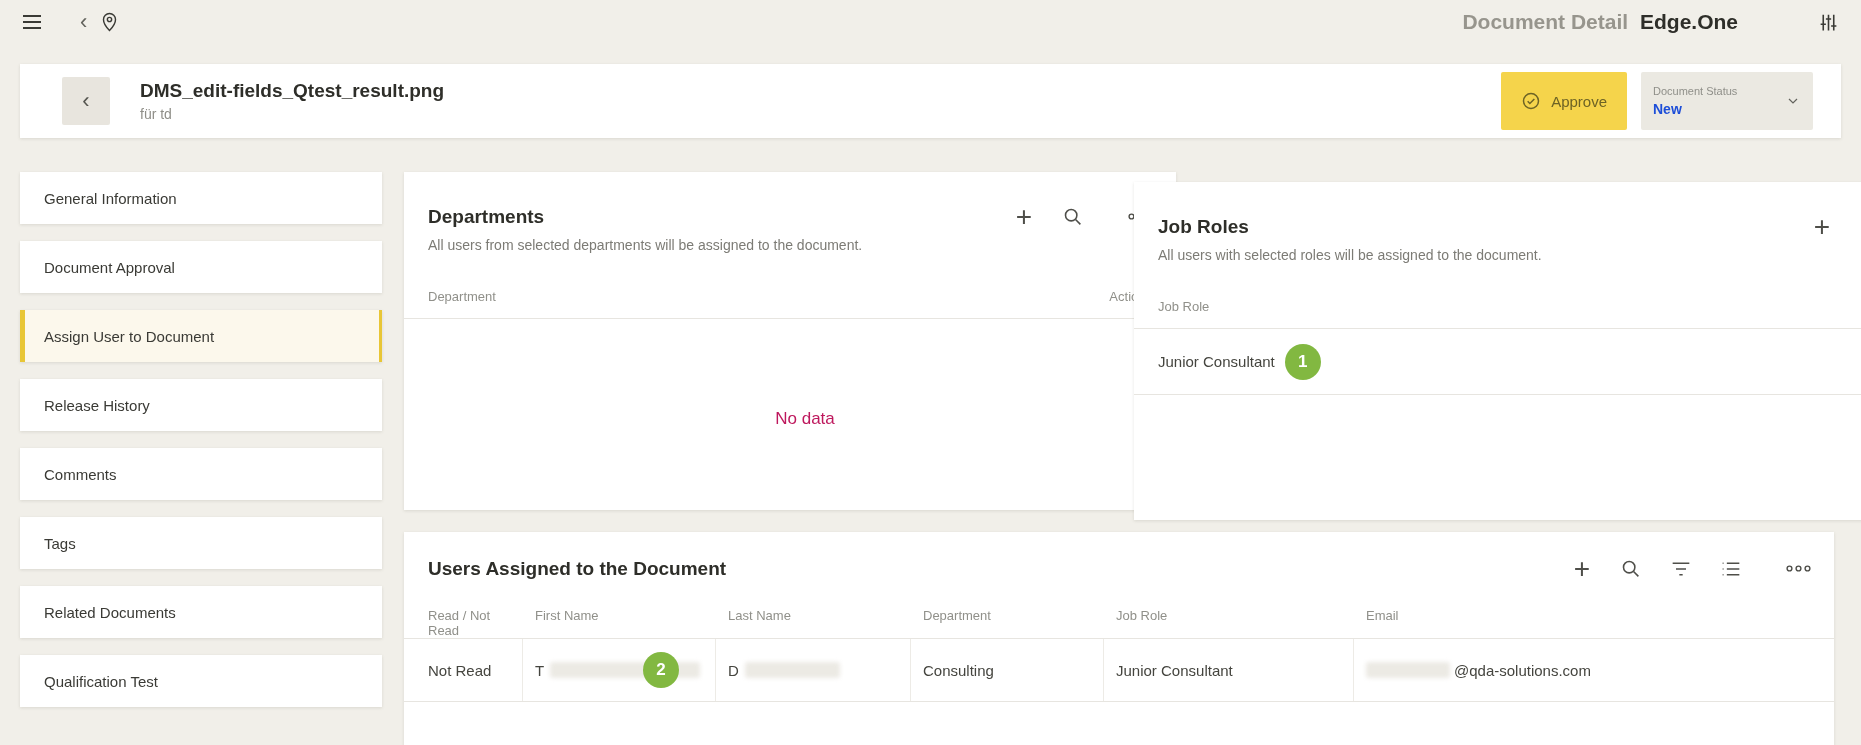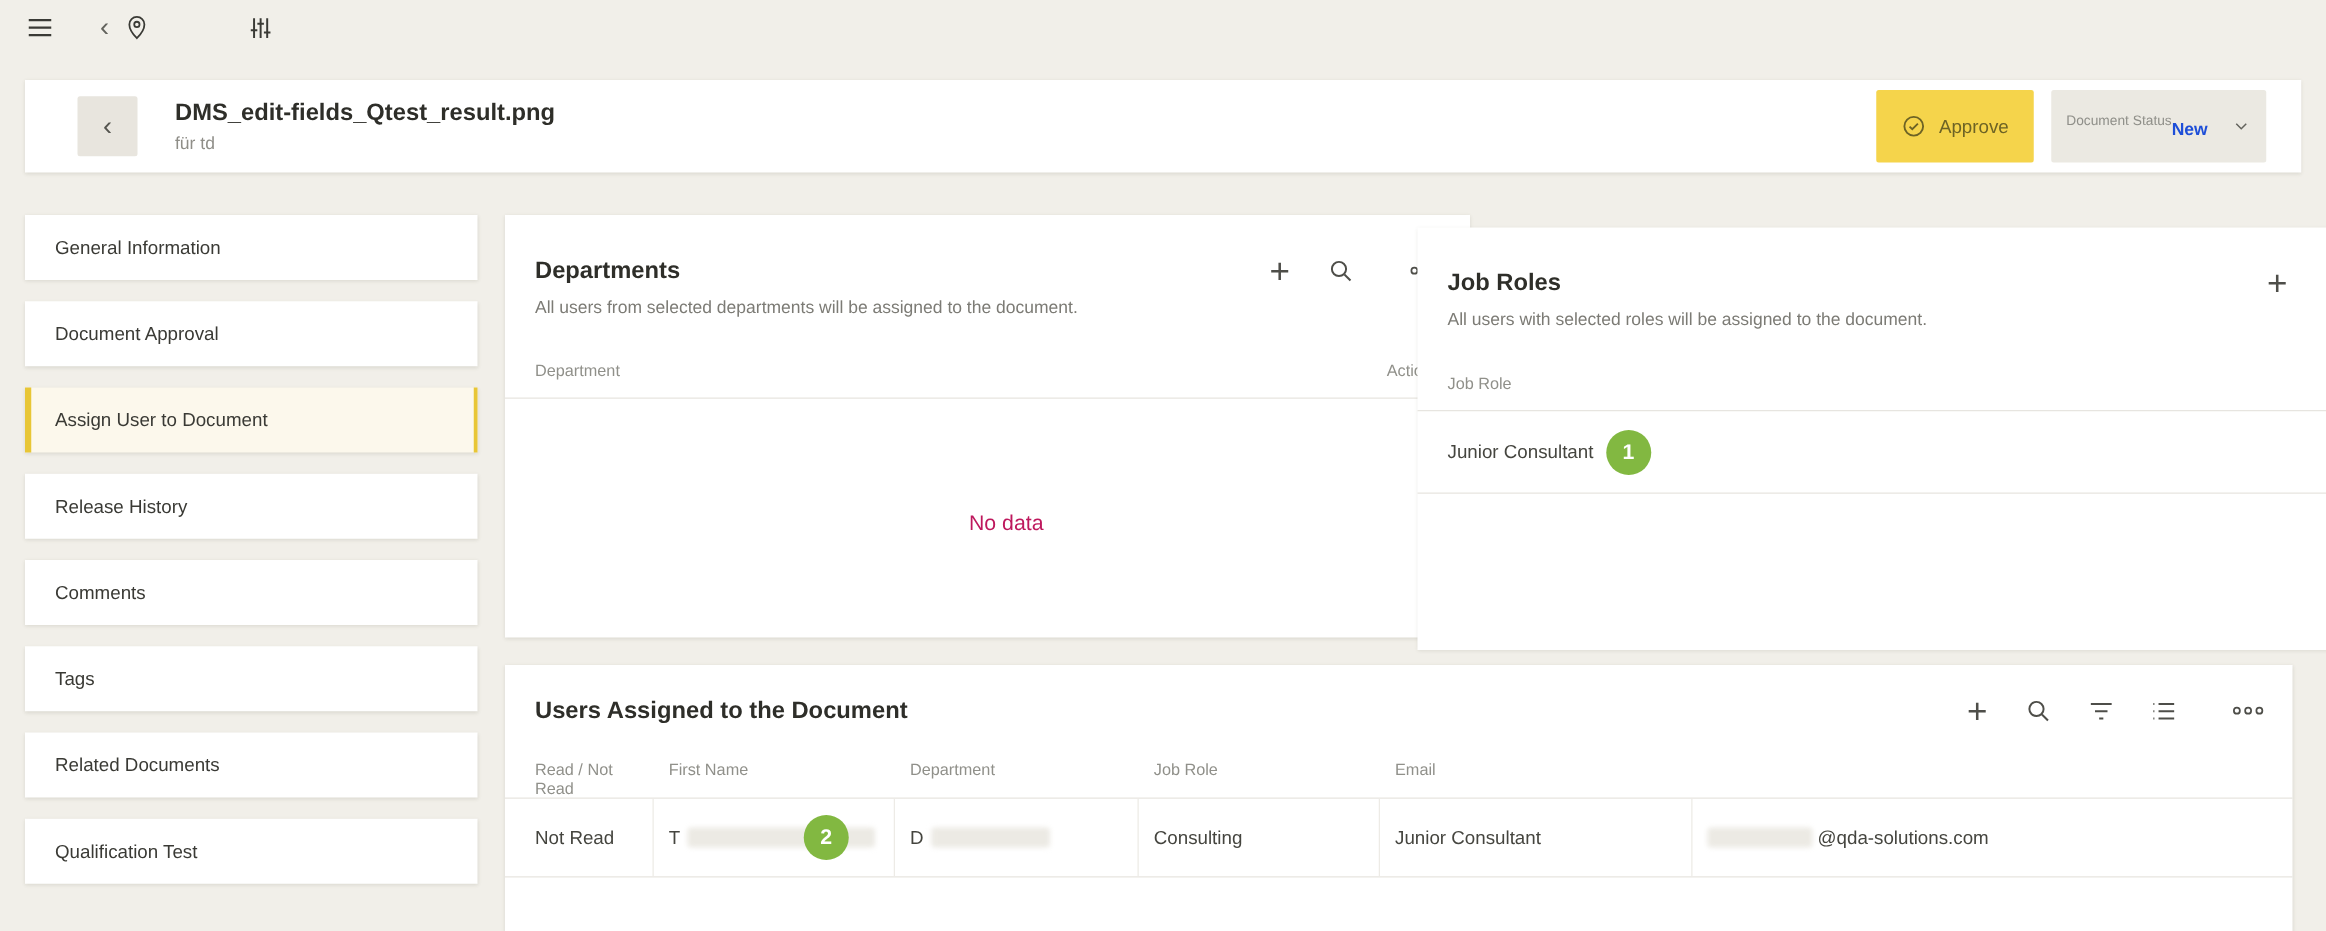--- a/index.html
+++ b/index.html
@@ -43,21 +43,21 @@
   .doc-actions { margin-left:auto; display:flex; align-items:center; gap:14px; }
   .approve-btn {
     height:58px; padding:0 20px; background:#f5d44b; border:none; border-radius:2px;
     display:flex; align-items:center; gap:10px;
     font-family:inherit; font-size:15px; color:#6d6325; font-weight:500;
   }
   .status-box {
     height:58px; width:172px; background:#ebe9e2; border-radius:2px;
     display:flex; align-items:center; padding:0 12px;
   }
-  .status-texts { display:flex; flex-direction:row; }
+  .status-texts { display:flex; flex-direction:column; }
   .status-label { font-size:11px; color:#8f8f89; }
   .status-value { font-size:14px; font-weight:bold; color:#1d4ed8; margin-top:4px; }
   .status-box .chev-down { margin-left:auto; color:#63635d; }
 
   
   .side-item {
     position:absolute; left:20px; width:362px; height:52px;
     display:flex; align-items:center; padding-left:24px;
     font-size:15px; font-weight:normal; color:#3a3a35;
   }
@@ -132,20 +132,24 @@
         <path d="M1 2h18M1 8h18M1 14h18" stroke="#3a3a35" stroke-width="1.8" fill="none"></path>
       </svg>
   </span>
   <span class="icon-btn chev" data-interactable="true">‹</span>
   <span class="icon-btn pin" data-interactable="true">
     <svg width="17" height="20" viewBox="0 0 24 28">
         <path d="M12 26S3.5 17.5 3.5 10.5a8.5 8.5 0 0 1 17 0C20.5 17.5 12 26 12 26z" fill="none" stroke="#3a3a35" stroke-width="2"></path>
         <circle cx="12" cy="10.5" r="3" fill="none" stroke="#3a3a35" stroke-width="2"></circle>
       </svg>
   </span>
+  <div class="topbar-title" data-interactable="false">
+    <span class="t-gray" data-interactable="false">Document Detail</span>
+    <span class="t-dark" data-interactable="false">Edge.One</span>
+  </div>
   <span class="icon-btn tune" data-interactable="true">
     <svg width="21" height="21" viewBox="0 0 24 24" stroke="#3a3a35" stroke-width="1.8" fill="none">
         <path d="M6 3v18M12 3v18M18 3v18"></path>
         <path d="M3 14h6M9 8h6M15 16h6"></path>
       </svg>
   </span>
 </div>
 
 <div class="card doc-header" data-interactable="false">
   <div class="back-btn" data-interactable="true">
@@ -298,20 +302,21 @@
             <circle cx="4.5" cy="4.5" r="2.4"></circle>
             <circle cx="13.5" cy="4.5" r="2.4"></circle>
             <circle cx="22.5" cy="4.5" r="2.4"></circle>
           </svg>
       </span>
     </div>
   </div>
   <div class="u-grid u-head" data-interactable="false">
     <div data-interactable="false">Read / Not Read</div>
     <div data-interactable="false">First Name</div>
+    <div data-interactable="false">Last Name</div>
     <div data-interactable="false">Department</div>
     <div data-interactable="false">Job Role</div>
     <div data-interactable="false">Email</div>
   </div>
   <div class="u-grid u-row" data-interactable="true">
     <div class="u-cell" data-interactable="false">
       <span data-interactable="false">Not Read</span>
     </div>
     <div class="u-cell" data-interactable="false">
       <span data-interactable="false">T</span>

